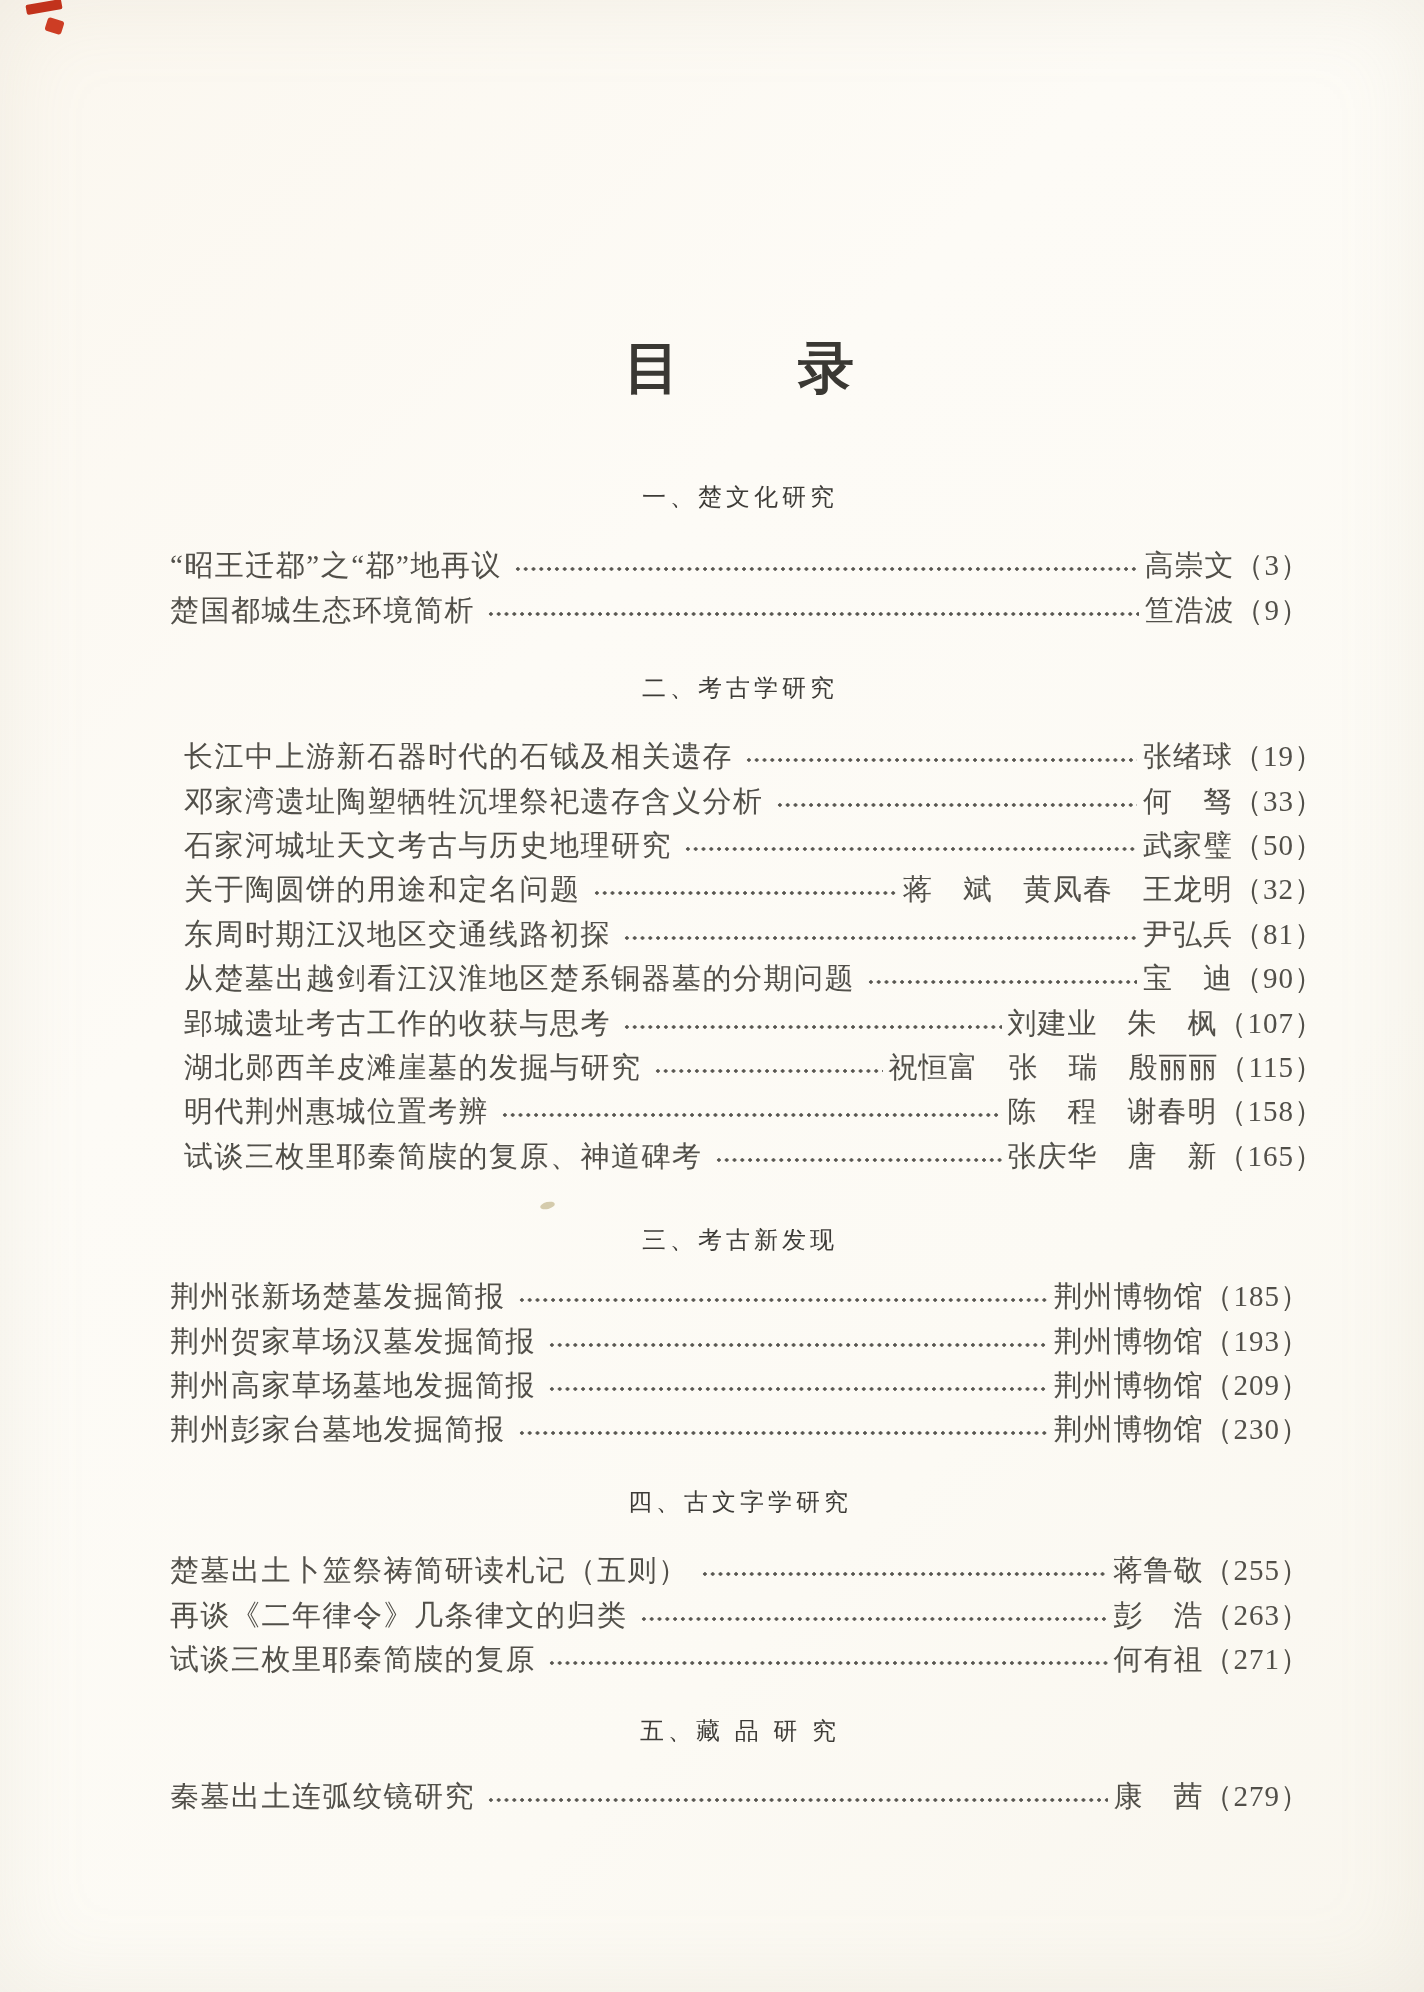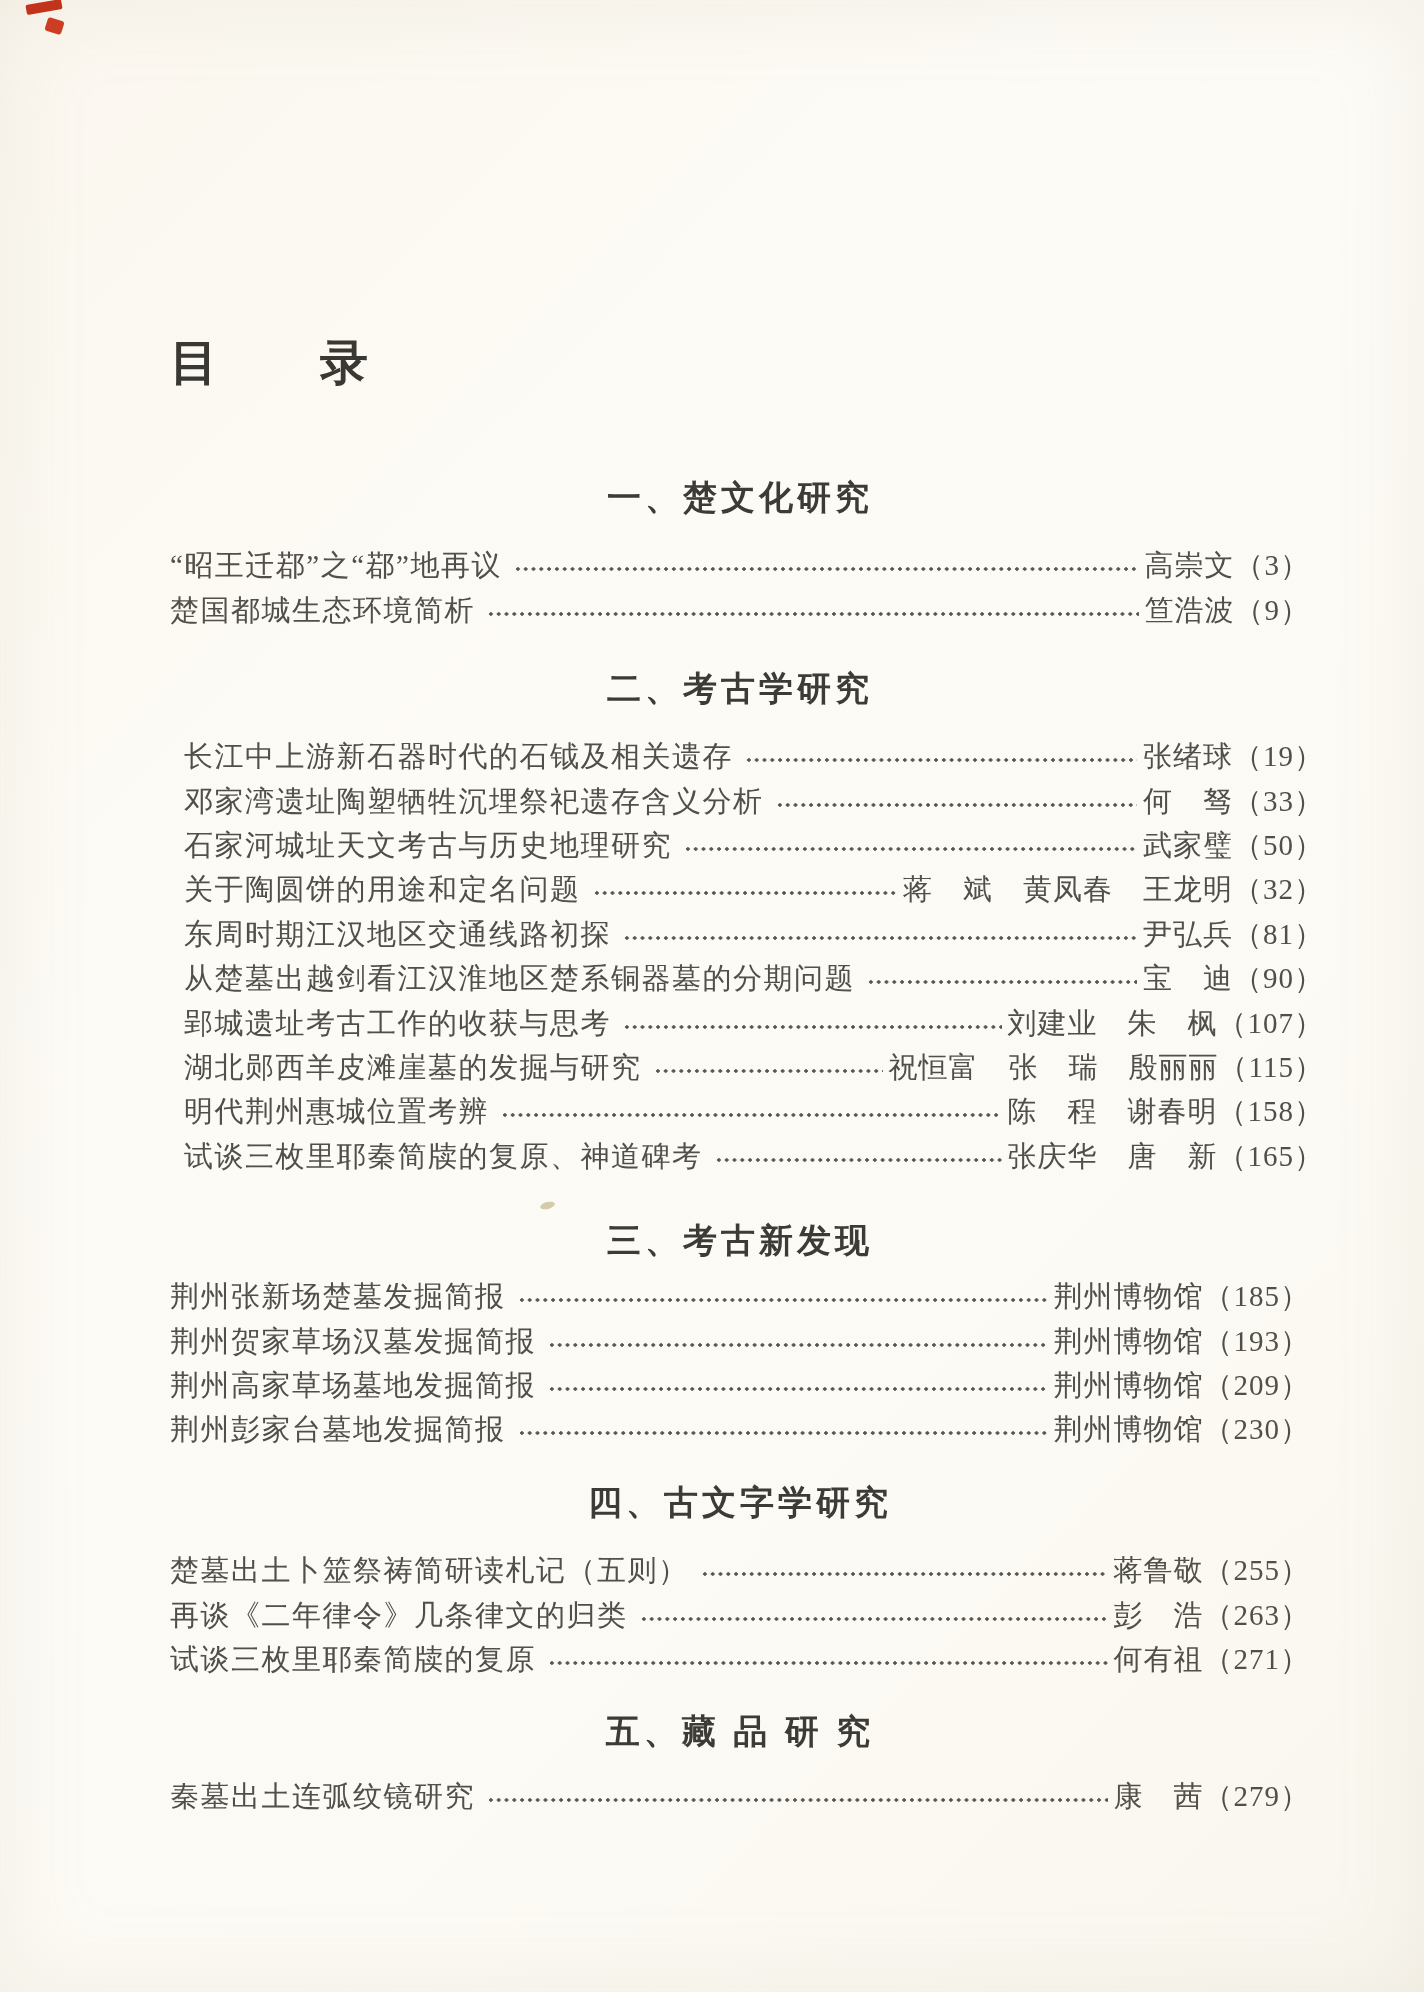--- a/index.html
+++ b/index.html
@@ -15,28 +15,28 @@
   }
   
   .scan-mark{position:absolute;border-radius:2px;}
   .scan-mark.m1{left:26px;top:2px;width:36px;height:10px;transform:rotate(-10deg);}
   .scan-mark.m2{left:46px;top:19px;width:17px;height:14px;transform:rotate(18deg);border-radius:3px;}
   .speck{position:absolute;left:540px;top:1202px;width:15px;height:7px;border-radius:50%;
          background:rgba(152,132,62,0.40);transform:rotate(-14deg);}
   .column{position:absolute;left:170px;top:0;width:1140px;height:100%;}
   .title{
     position:absolute;top:331px;left:0;width:100%;margin:0;
-    font-size:48px;font-weight:700;letter-spacing:2px;
+    text-align:center;font-size:56px;font-weight:700;letter-spacing:2px;
     color:#3a3833;font-family:Liberation Sans, sans-serif;
   }
   .toc-section{position:absolute;left:0;width:100%;}
   .toc-section h2{
     margin:0;height:36px;line-height:36px;text-align:center;
     font-family:"Liberation Sans","DejaVu Sans",sans-serif;
-    font-size:34px;font-weight:700;letter-spacing:4px;color:#3d3b37;
+    font-size:24px;font-weight:400;letter-spacing:4px;color:#3d3b37;
   }
   .entries{width:100%;}
   .entry{
     display:flex;align-items:center;height:44.4px;white-space:nowrap;
     font-size:29px;color:#514f49;
   }
   .entry-title{letter-spacing:1.5px;flex:0 0 auto;}
   .leader{
     flex:1 1 auto;height:6px;align-self:center;margin:0 6px 0 12px;
     transform:translateY(3px);

